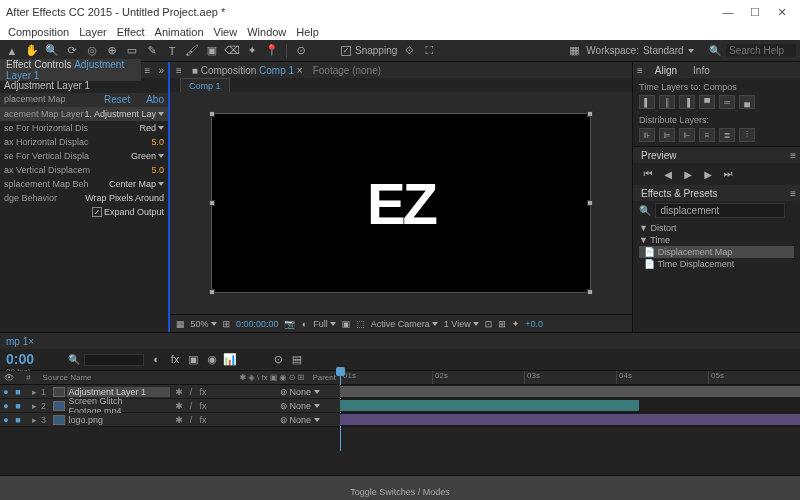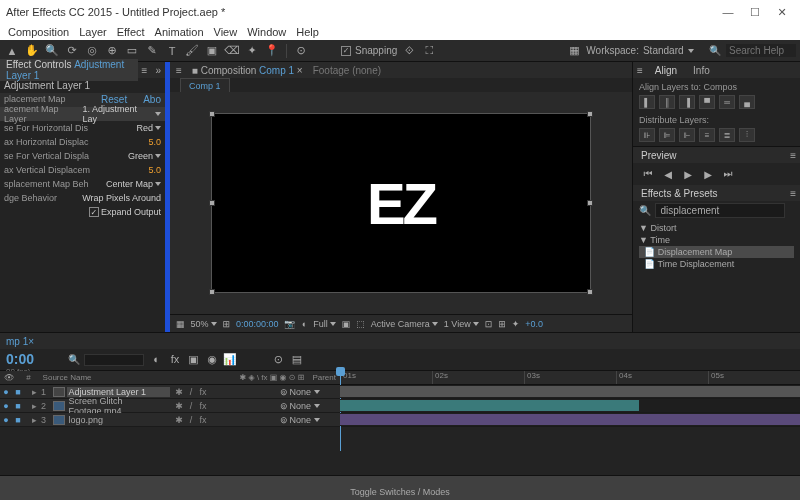--- a/index.html
+++ b/index.html
@@ -10,21 +10,21 @@
 .toolbar { background: #2a2a2a; height: 22px; border-bottom: 1px solid #111; display: flex; align-items: center; gap: 4px; padding: 0 4px; }
 .tool-icon { width: 16px; height: 16px; display: inline-flex; align-items: center; justify-content: center; color: #aaa; font-size: 11px; }
 .tool-sep { width: 1px; height: 14px; background: #444; margin: 0 2px; }
 .snap-group { margin-left: 28px; display: flex; align-items: center; gap: 4px; }
 .checkbox { width: 10px; height: 10px; border: 1px solid #888; display: inline-flex; align-items: center; justify-content: center; font-size: 8px; }
 .spacer { flex: 1; }
 .workspace-sel { display: flex; align-items: center; gap: 4px; font-size: 10px; }
 .search-help { display: flex; align-items: center; gap: 4px; margin-left: 12px; }
 .search-help input { background: #222; border: none; width: 70px; color: #aaa; font-size: 10px; padding: 1px 3px; }
 .main { display: flex; height: 270px; }
-.left-panel { width: 170px; background: #232323; border-right: 5px solid #1d4ed8; display: flex; flex-direction: column; }
+.left-panel { width: 170px; background: #232323; border-right: 2px solid #1d4ed8; display: flex; flex-direction: column; }
 .panel-tabs { background: #2a2a2a; height: 16px; display: flex; align-items: center; font-size: 10px; }
 .panel-tab { padding: 0 6px; }
 .panel-tab.active { background: #383838; color: #ccc; }
 .ec-header { padding: 2px 4px; color: #bbb; font-size: 10px; }
 .ec-item { display: flex; justify-content: space-between; padding: 1px 4px; height: 14px; align-items: center; }
 .ec-item.highlight { background: #3a3a3a; }
 .ec-prop { color: #999; font-size: 9px; }
 .ec-val { color: #f0a030; font-size: 9px; }
 .ec-val.drop { color: #ccc; display: flex; align-items: center; gap: 2px; }
 .reset-row { display: flex; justify-content: space-between; padding: 1px 4px; height: 14px; background: #2e2e2e; }
@@ -248,21 +248,21 @@
     </div>
   </div>
 
   <div class="right-panel">
     <div class="rp-tabs">
       <span style="padding:0 4px">≡</span>
       <span class="rp-tab active">Align</span>
       <span class="rp-tab">Info</span>
     </div>
     <div class="rp-section">
-      <div class="rp-label"><span>Align Layers to:</span> <span><span>Compos</span></span></div>
+      <div class="rp-label"><span>Time Layers to:</span> <span><span>Compos</span></span></div>
       <div class="icon-row">
         <span class="mini-icon">▌</span>
         <span class="mini-icon">║</span>
         <span class="mini-icon">▐</span>
         <span class="mini-icon">▀</span>
         <span class="mini-icon">═</span>
         <span class="mini-icon">▄</span>
       </div>
       <div class="rp-label" style="margin-top:6px">Distribute Layers:</div>
       <div class="icon-row">

